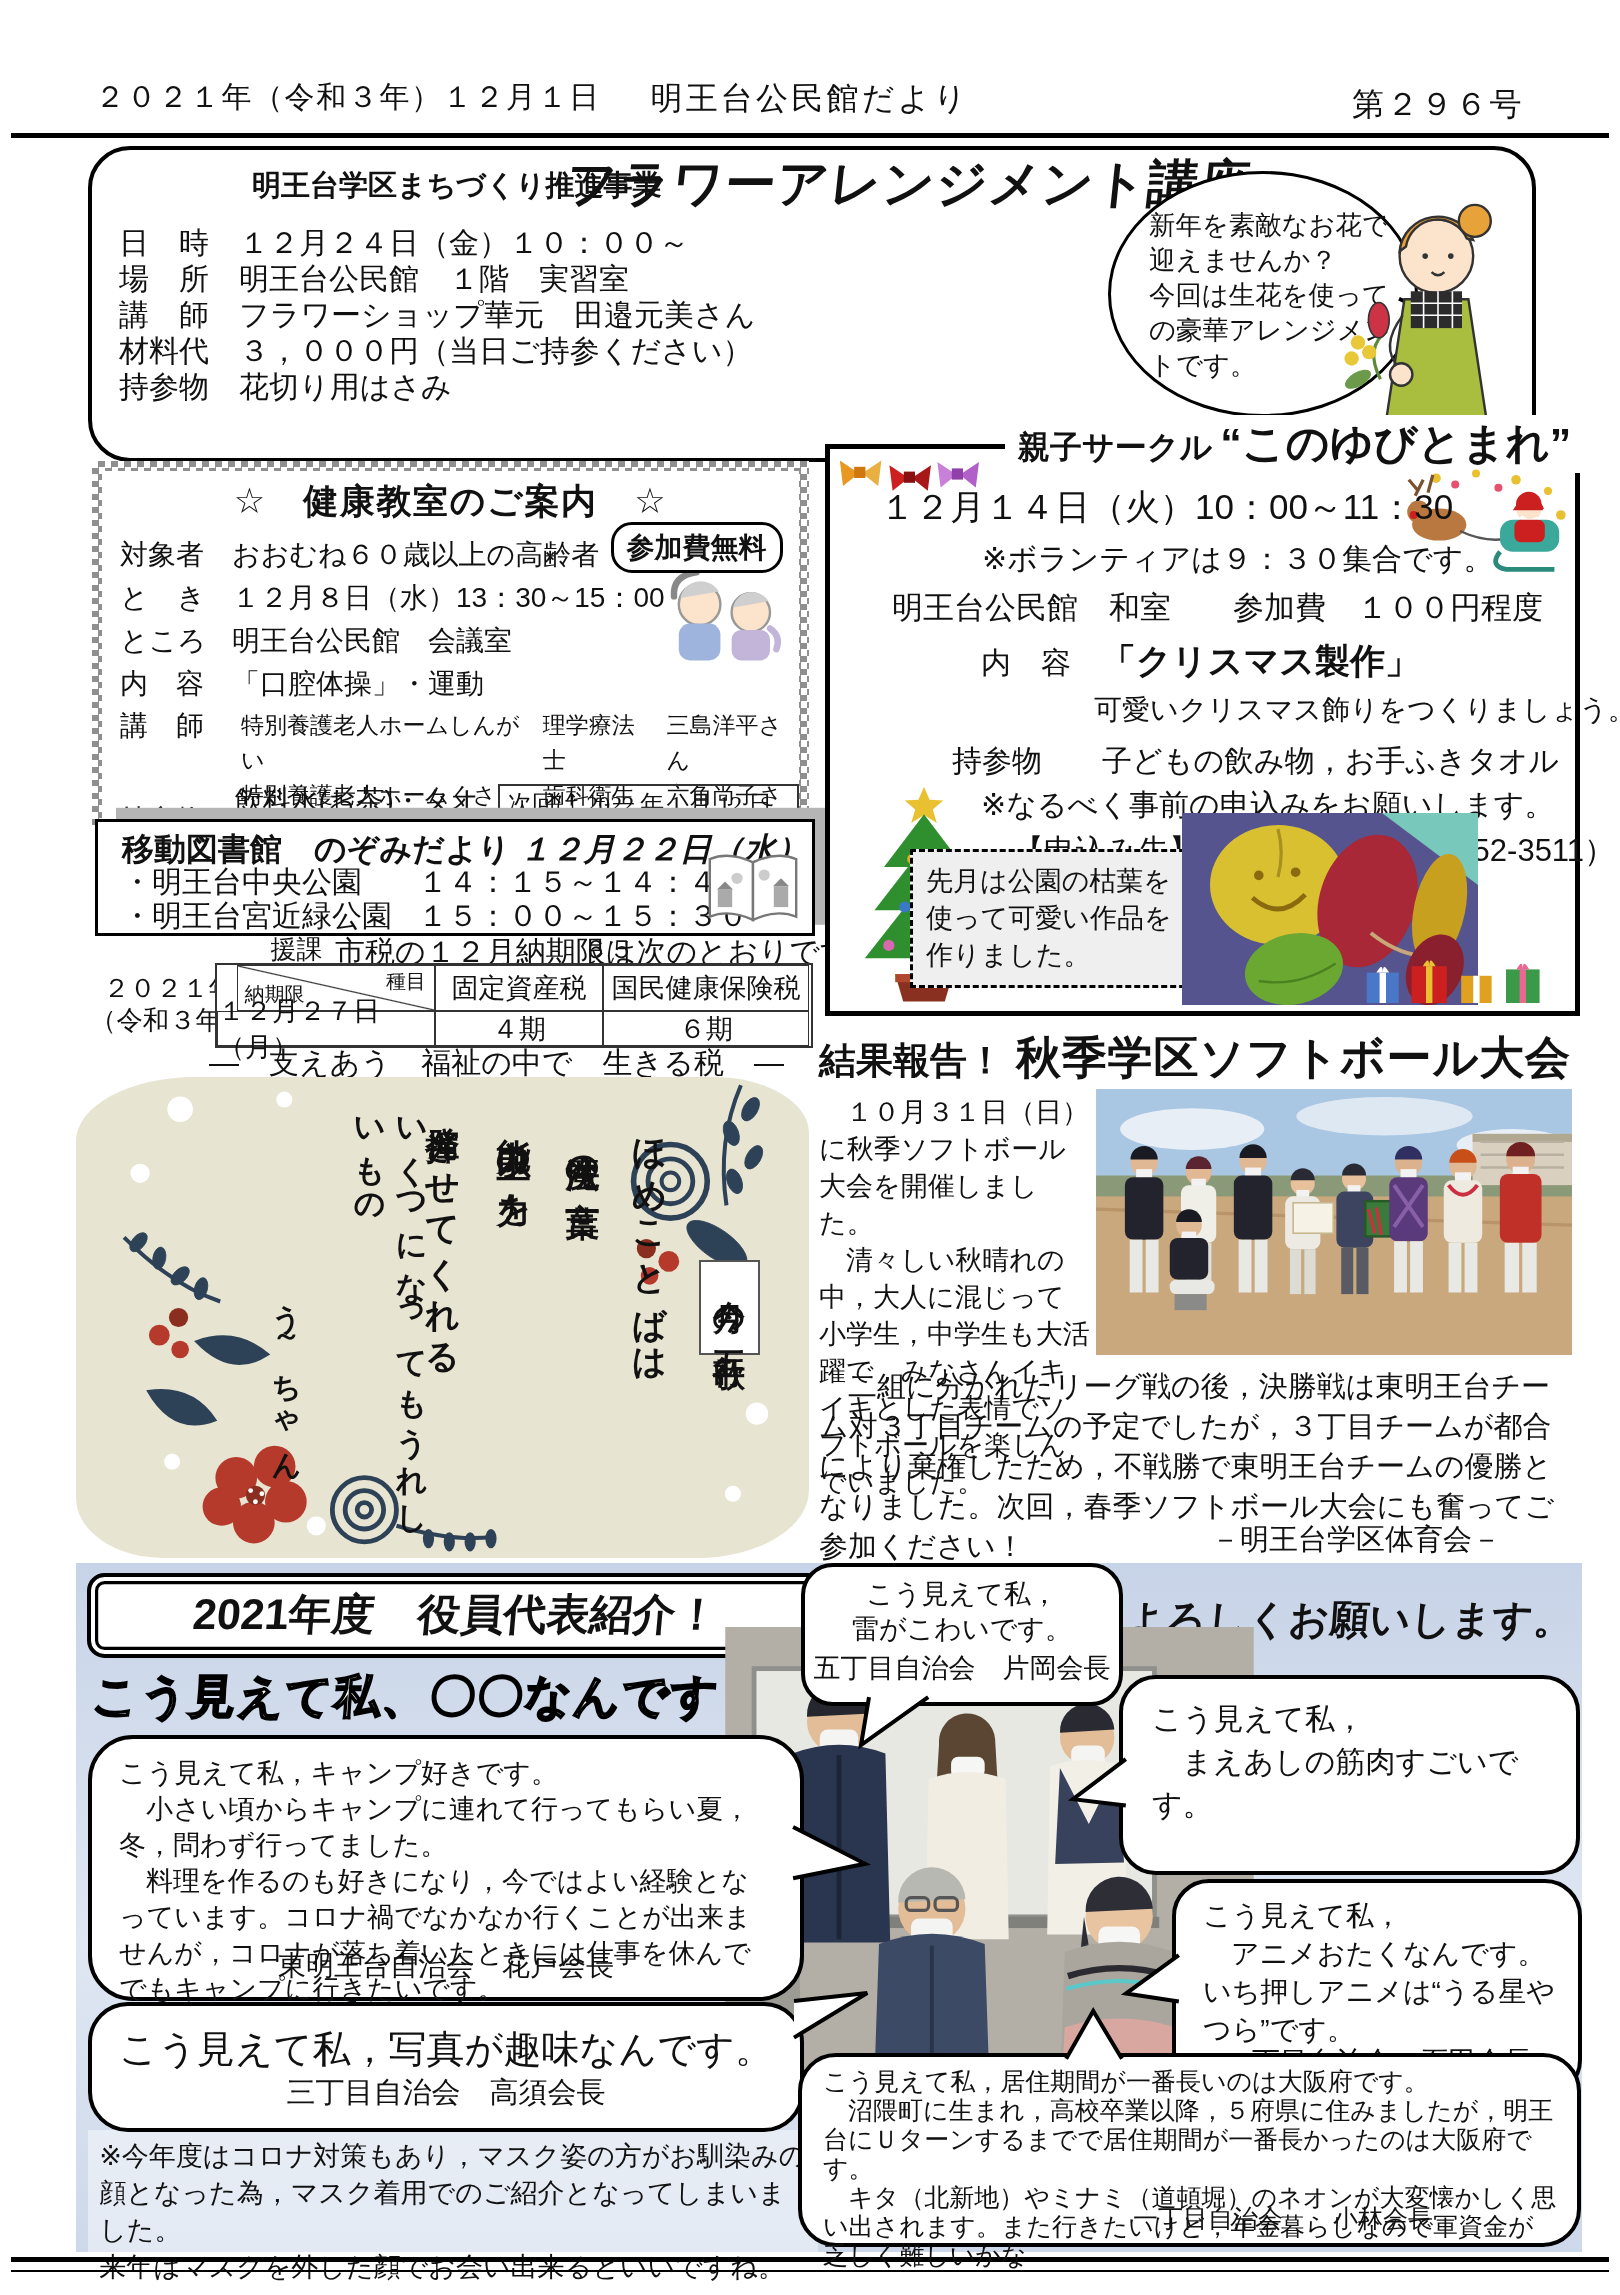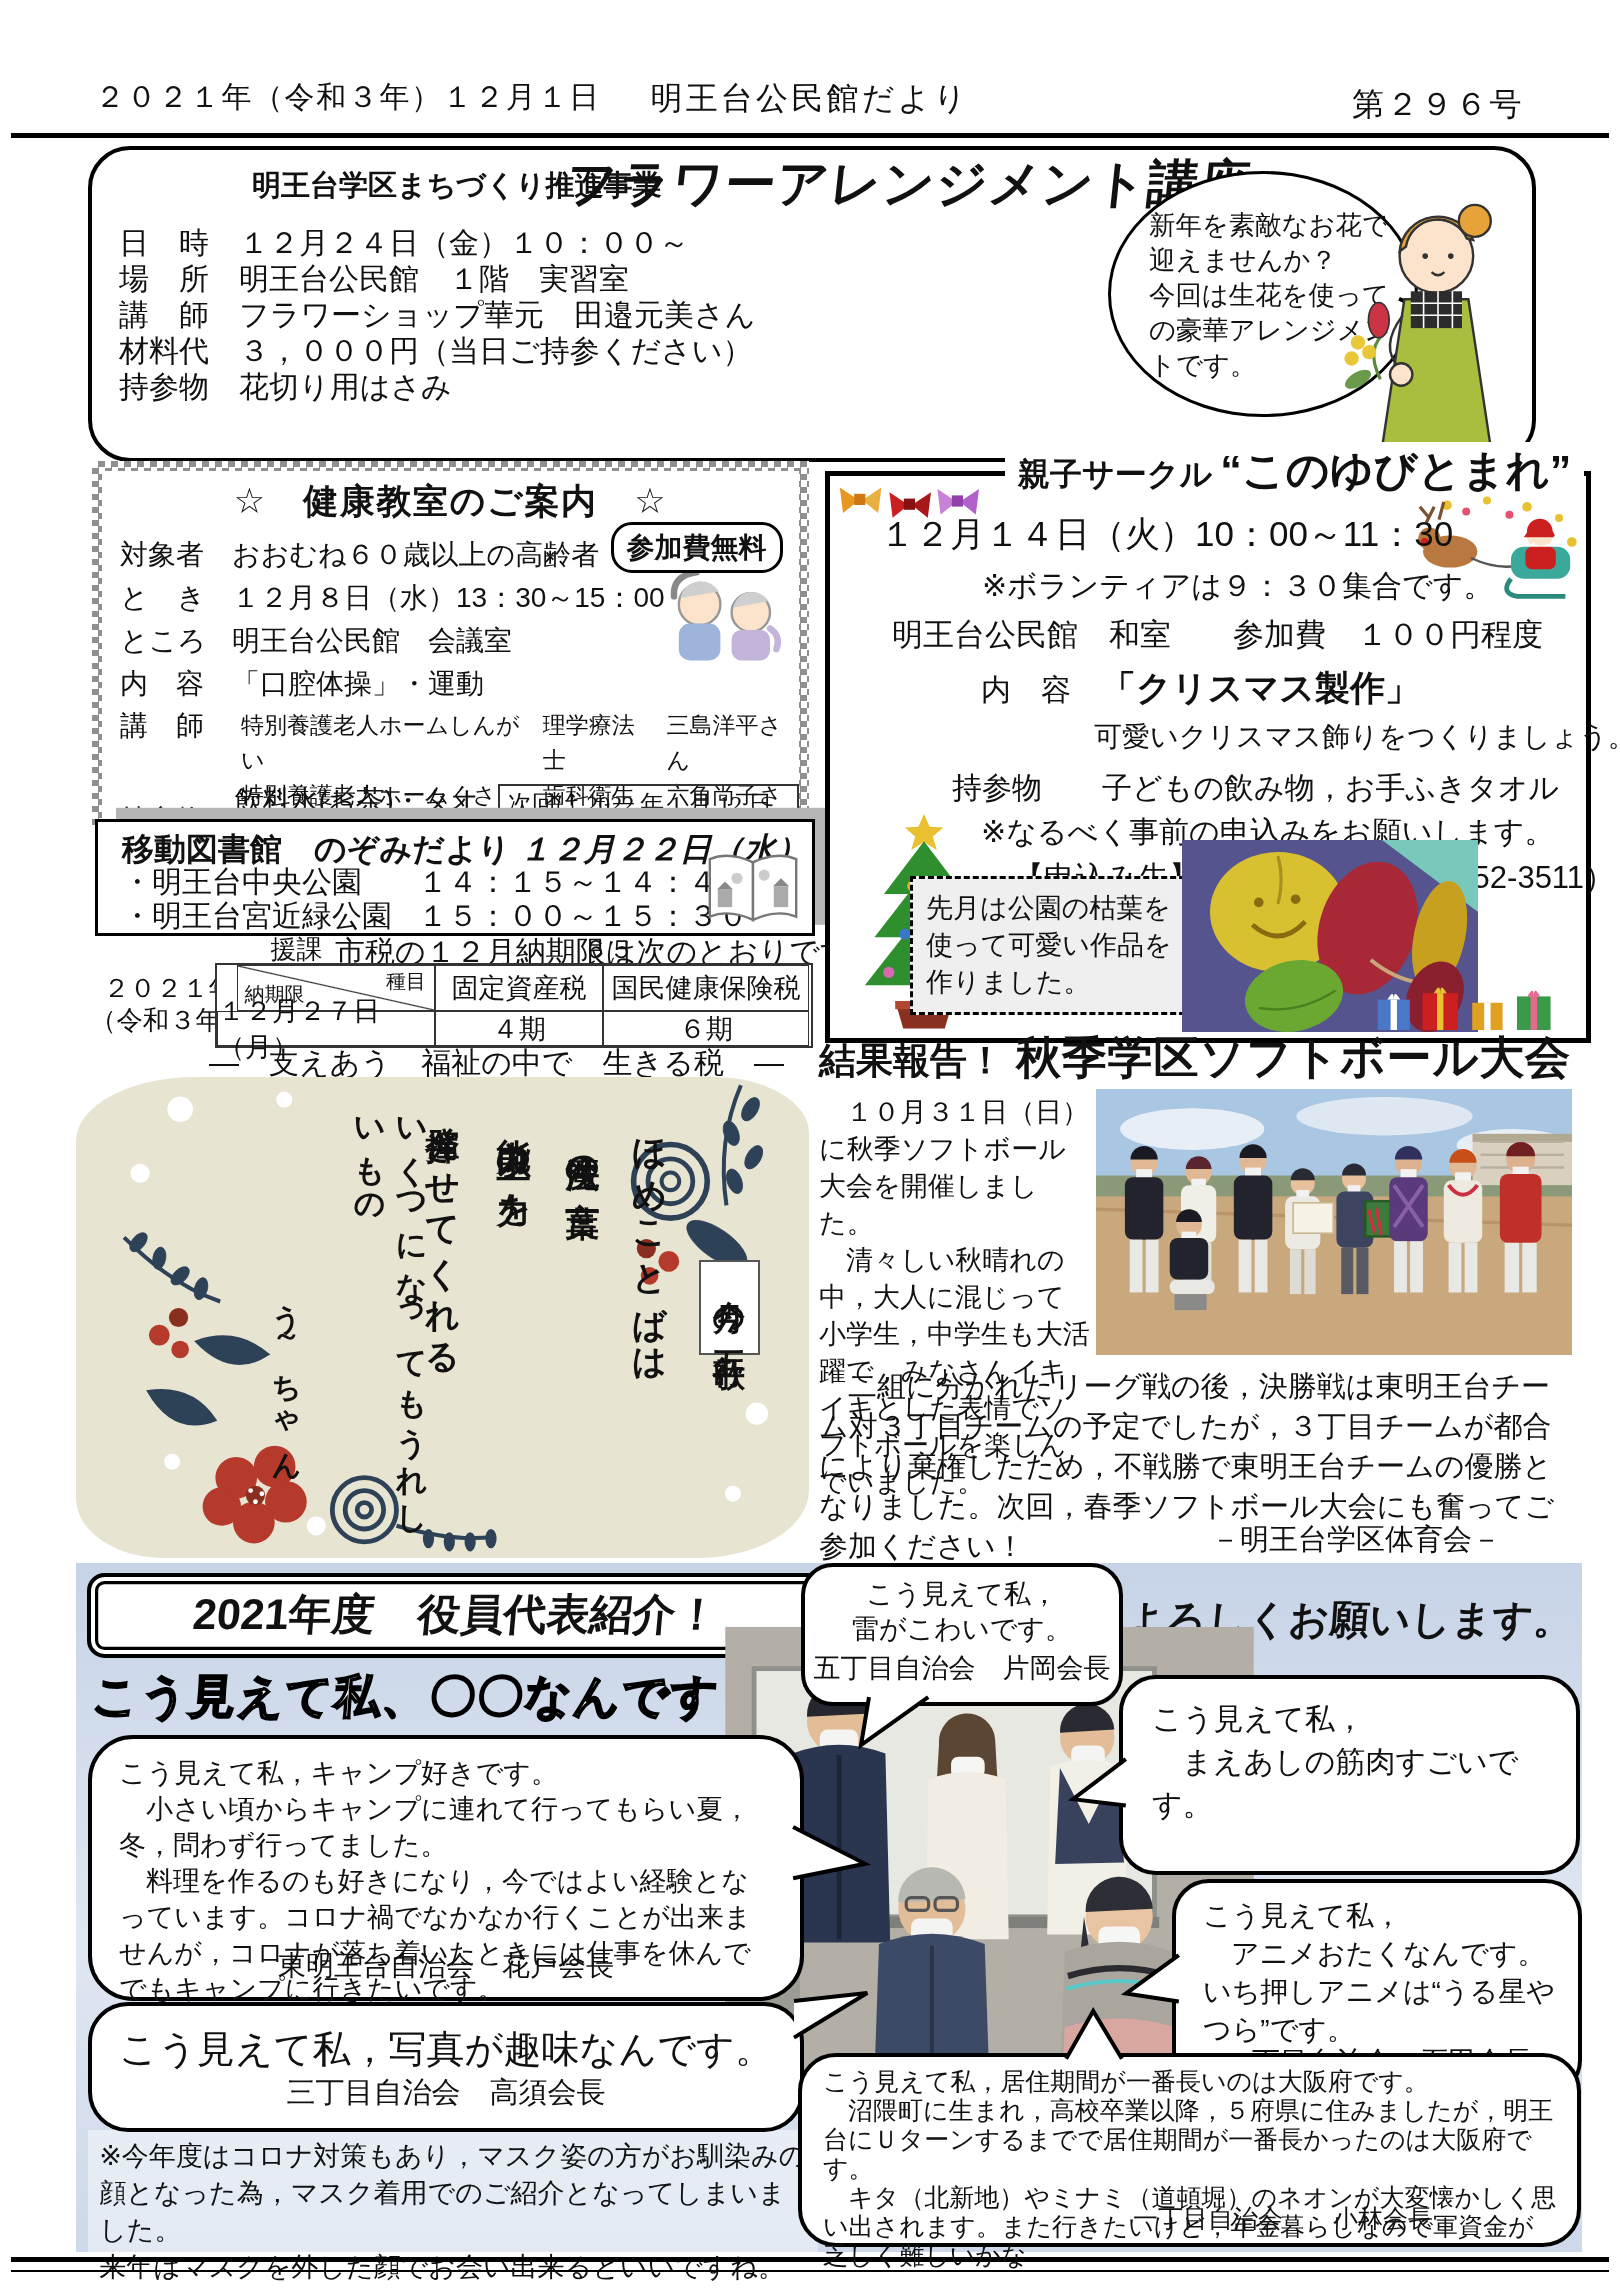--- a/index.html
+++ b/index.html
@@ -70,21 +70,21 @@
 
   
   .poem-panel { left:76px; top:1077px; width:733px; height:481px; background:#e8e4d2;
     border-radius:120px 96px 112px 88px / 64px 56px 68px 60px; }
   .poem-line { font-size:34px; font-weight:bold; letter-spacing:3.2px; }
   .poem-label-box { left:623px; top:183px; border:2.4px solid #555; background:#fff; padding:13px 6.4px;
     font-size:32px; font-weight:bold; letter-spacing:4.8px; }
   .poem-author { font-size:29px; font-weight:bold; letter-spacing:4.8px; }
 
   
-  .kids-box { left:825px; top:471px; width:745px; height:562px; border:5.6px solid #000; background:#fff;padding-left:11px; }
+  .kids-box { left:825px; top:444px; width:745px; height:562px; border:5.6px solid #000; background:#fff; }
   .kids-title { top:-34px; left:175px; background:#fff; padding:0 13px; display:flex; align-items:baseline; gap:8px; white-space:nowrap; }
   .kids-title-small { font-size:32px; font-weight:900; }
   .kids-title-big { font-size:43px; font-weight:900; }
   .kids-box .ln { white-space:nowrap; }
   .leaf-note { left:80px; top:400px; width:279px; border:3.2px dashed #000; background:#efefef;
     padding:11.2px 13px; font-size:27px; line-height:37px; }
 
   
   .sb-report { left:819px; top:1036px; font-size:37px; font-weight:900; }
   .sb-title { left:1016px; top:1028px; font-size:45px; font-weight:900; letter-spacing:0.8px; }

